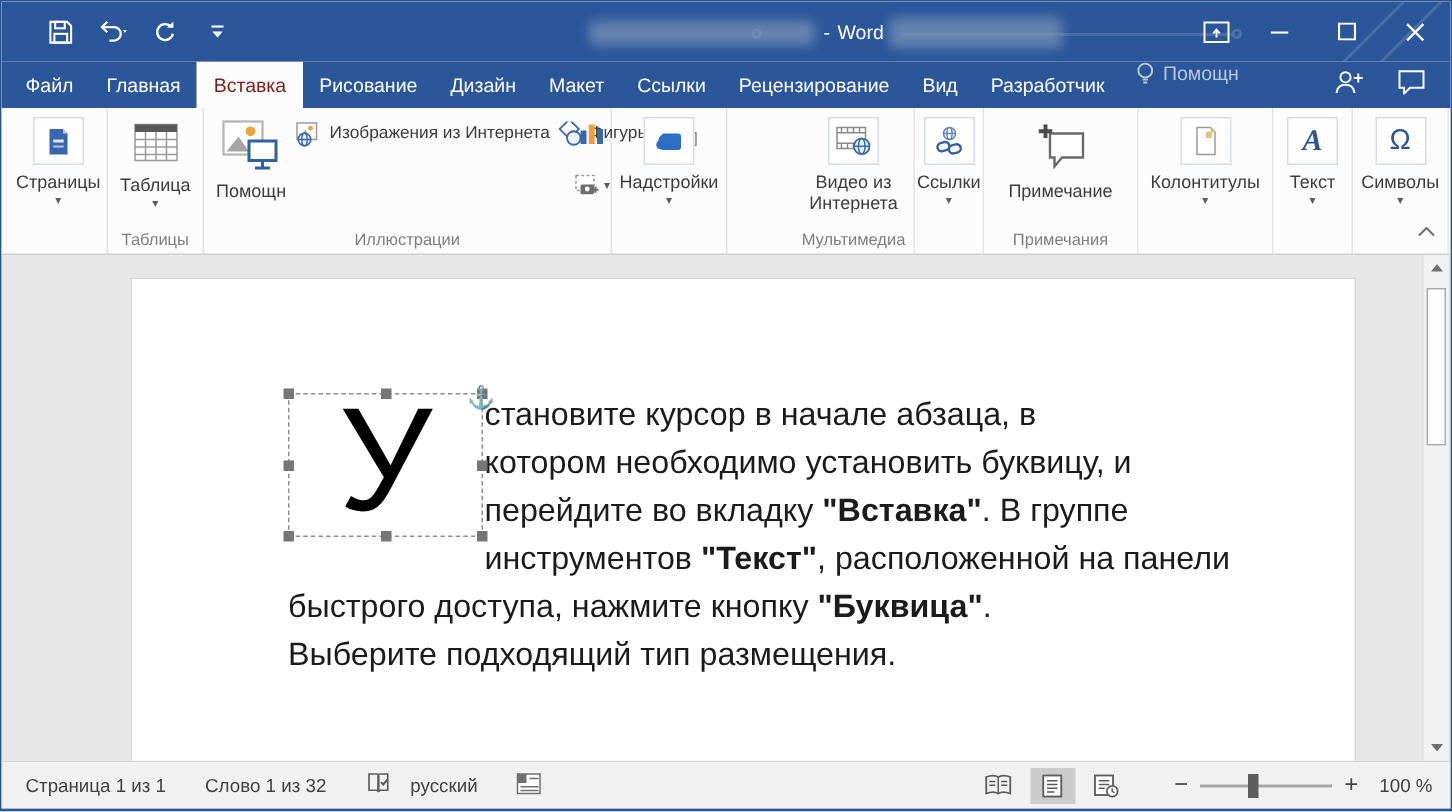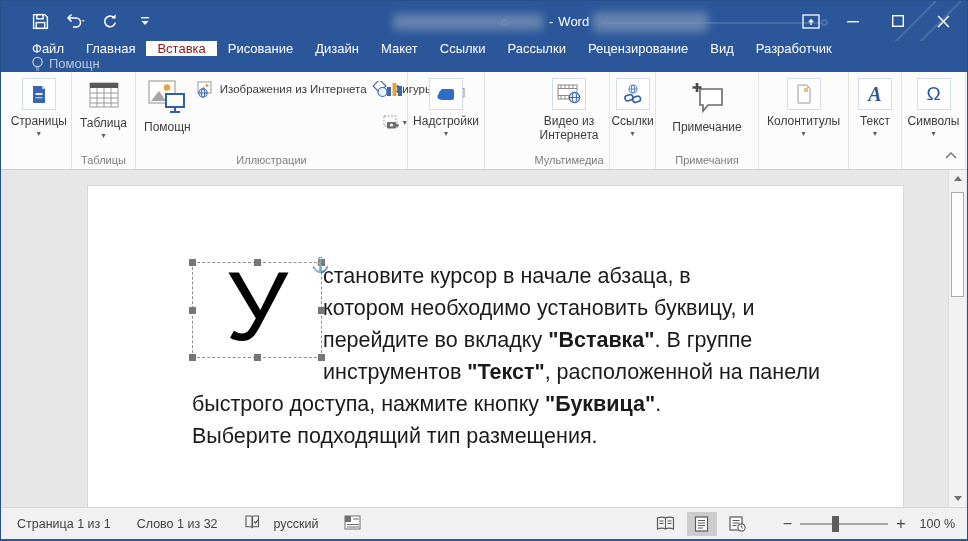--- a/index.html
+++ b/index.html
@@ -11,21 +11,21 @@
   .deco-line { position:absolute; background:rgba(255,255,255,.14); }
   .deco-dot { position:absolute; width:7px; height:7px; border:2px solid rgba(255,255,255,.16); border-radius:50%; }
   .qat { position:absolute; left:26px; top:0; height:40px; display:flex; align-items:center; gap:9px; }
   .qat-btn { width:26px; height:26px; display:flex; align-items:center; justify-content:center; cursor:default; }
   .redact { position:absolute; border-radius:3px; background:#7b93b8; filter:blur(4px); opacity:.75; }
   .title-text { position:absolute; left:548px; top:0; height:40px; display:flex; align-items:center; color:#fff; font-size:13px; gap:5px; }
   .win-controls { position:absolute; right:0; top:0; height:40px; display:flex; }
   .win-btn { width:45px; height:40px; display:flex; align-items:center; justify-content:center; }
 
   
-  .tabrow { height:31px; background:#2b579a; display:flex; align-items:stretch; padding-left:20px;flex-direction:column; }
+  .tabrow { height:31px; background:#2b579a; display:flex; align-items:stretch; padding-left:5px; }
   .tab { padding:0 11px; display:flex; align-items:center; color:#fff; font-size:13px; white-space:nowrap; }
   .tab.active { background:#fcfcfc; color:#7f1d1d; }
   .assistant { display:flex; gap:5px; color:#b9c7de; font-size:13px; padding:0 10px; }
   .tabrow-right { margin-left:auto; display:flex; align-items:center; gap:22px; padding-right:16px; }
 
   
   .ribbon { height:98px; background:#fcfcfc; border-bottom:1px solid #cfcfcf; display:flex; position:relative; padding-left:2px; }
   .group { position:relative; border-right:1px solid #e4e4e4; display:flex; flex-direction:column; padding-top:5px; }
   .group-label { position:absolute; bottom:3px; left:0; right:0; text-align:center; font-size:11px; color:#7e7e7e; }
   .big-row { display:flex; flex:1; justify-content:center; gap:2px; }
@@ -143,21 +143,20 @@
 
   <div class="tabrow">
     <div id="tabs-mount" style="display:flex;">
         <div class="tab">Файл</div>
         <div class="tab">Главная</div>
         <div class="tab active">Вставка</div>
         <div class="tab">Рисование</div>
         <div class="tab">Дизайн</div>
         <div class="tab">Макет</div>
         <div class="tab">Ссылки</div>
-        <div class="tab">Рассылки</div>
         <div class="tab">Рецензирование</div>
         <div class="tab">Вид</div>
         <div class="tab">Разработчик</div>
       </div>
     <div class="assistant">
       <svg width="13" height="16" viewBox="0 0 13 16">
           <circle cx="6.5" cy="6" r="4.6" fill="none" stroke="#b9c7de" stroke-width="1.3"></circle>
           <path d="M4.8 12h3.4M5.2 14h2.6" stroke="#b9c7de" stroke-width="1.2"></path>
         </svg>
       <span>Помощн</span>

